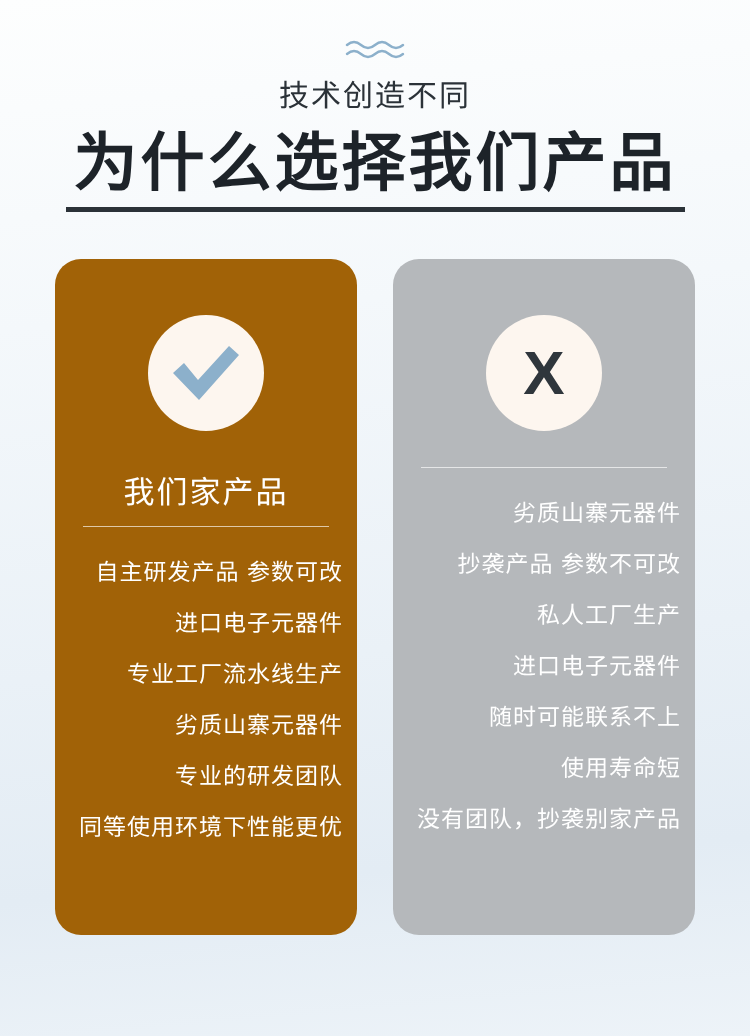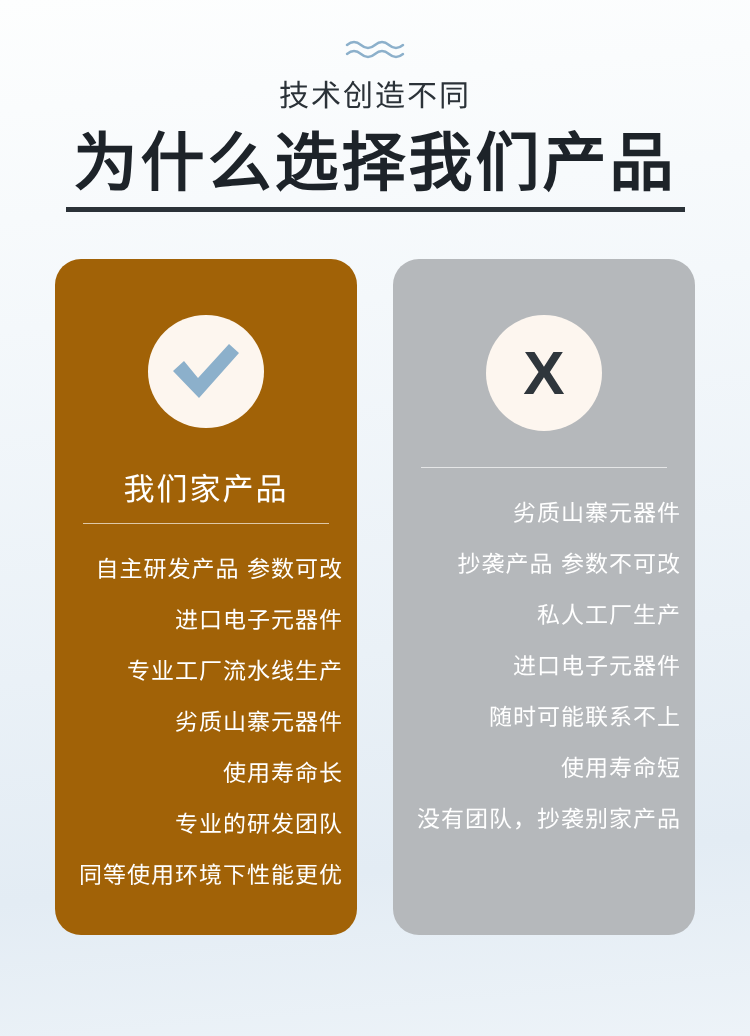--- a/index.html
+++ b/index.html
@@ -167,21 +167,20 @@
           <path d="M6 32 L17 22 L31 39 L62 5 L72 14 L32 59 Z" fill="#8cb0cb"></path>
         </svg>
       </div>
       <h3 class="card-title">我们家产品</h3>
       <div class="divider"></div>
       <ul class="feature-list">
         <li>自主研发产品  参数可改</li>
         <li>进口电子元器件</li>
         <li>专业工厂流水线生产</li>
         <li>劣质山寨元器件</li>
-        <li>使用寿命长</li>
         <li>专业的研发团队</li>
         <li>同等使用环境下性能更优</li>
       </ul>
     </div>
 
     <div class="card card-theirs">
       <div class="badge">
         <span class="badge-x">X</span>
       </div>
       <div class="divider"></div>

